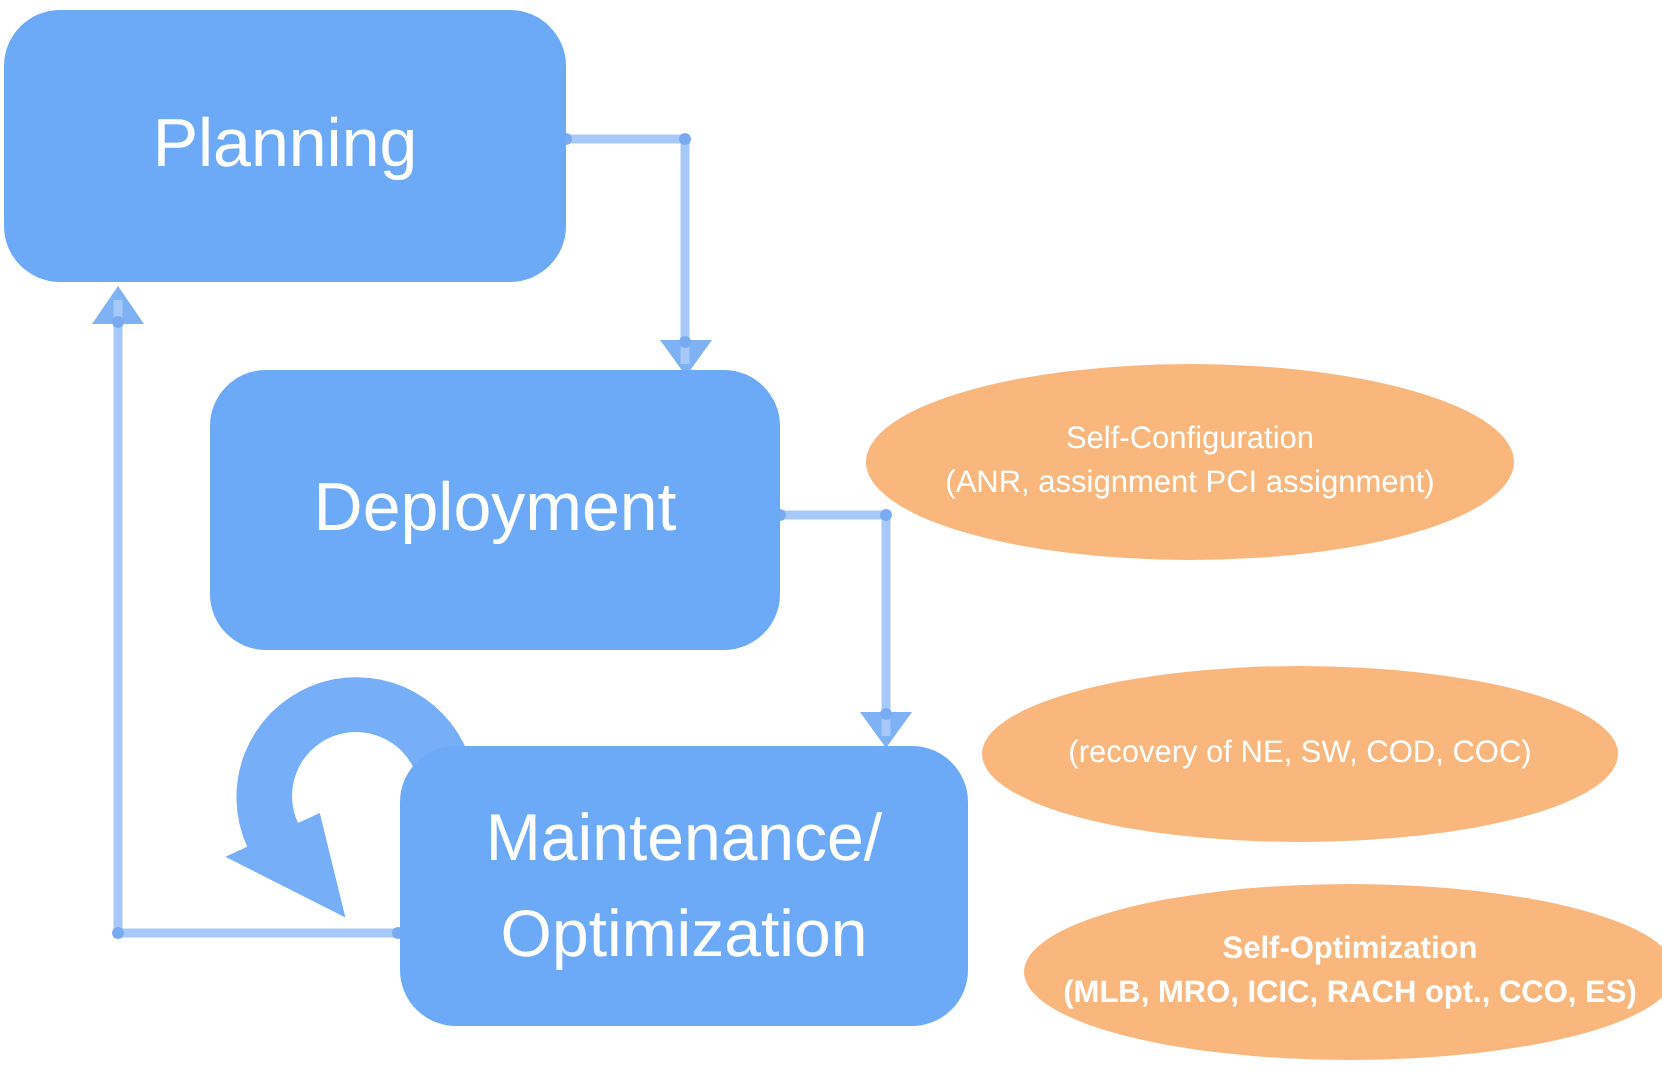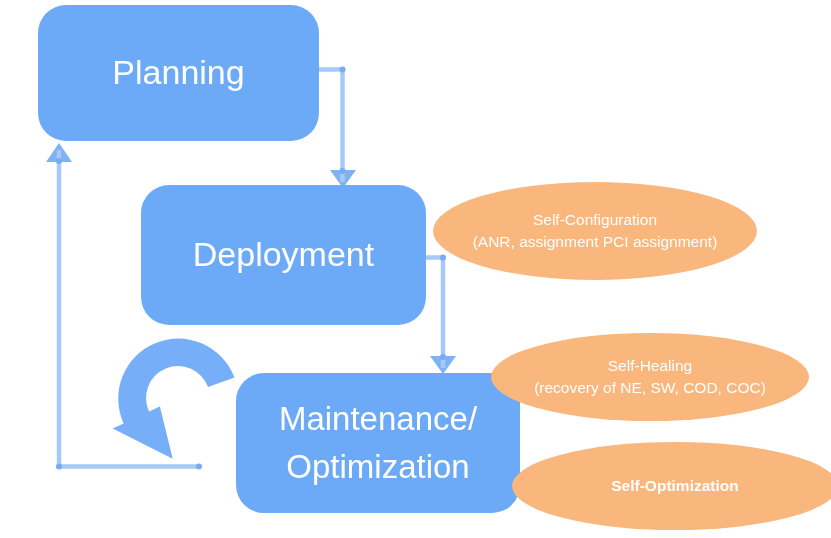--- a/index.html
+++ b/index.html
@@ -37,21 +37,20 @@
     background: #6caaf7;
     border-radius: 28px;
     color: #ffffff;
     display: flex;
     flex-direction: column;
     align-items: center;
     justify-content: center;
     text-align: center;
     font-size: 34px;
     line-height: 1.15;
-    margin-left: 36px;
   }
   .box-planning    { left: 2px;   top: 5px;   width: 281px; height: 136px; }
   .box-deployment  { left: 105px; top: 185px; width: 285px; height: 140px; }
   .box-maintenance { left: 200px; top: 373px; width: 284px; height: 140px; font-size: 33px; line-height: 48px; }
   .function-ellipse {
     position: absolute;
     z-index: 2;
     background: #f9b77e;
     border-radius: 50%;
     color: #ffffff;
@@ -120,21 +119,21 @@
   <div class="process-box box-deployment">
     <span>Deployment</span>
   </div>
 
   <div class="function-ellipse ellipse-configuration">
     <div>Self-Configuration</div>
     <div>(ANR, assignment PCI assignment)</div>
   </div>
 
   <div class="function-ellipse ellipse-healing">
-    <div>Self-Healing</div>
     <div>(recovery of NE, SW, COD, COC)</div>
   </div>
 
   <div class="function-ellipse ellipse-optimization">
     <div>Self-Optimization</div>
+    <div>(MLB, MRO, ICIC, RACH opt., CCO, ES)</div>
   </div>
 
 </div>
 
 </body></html>

